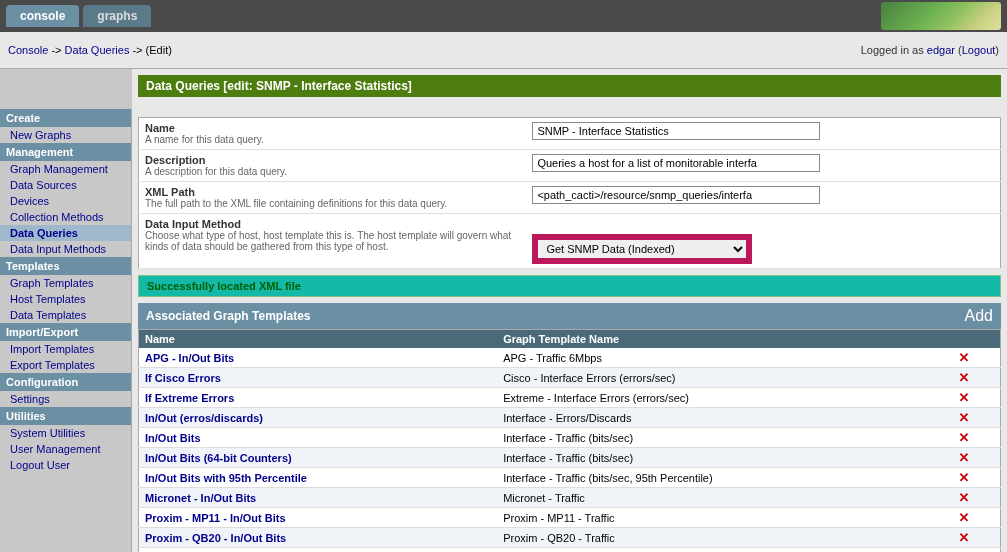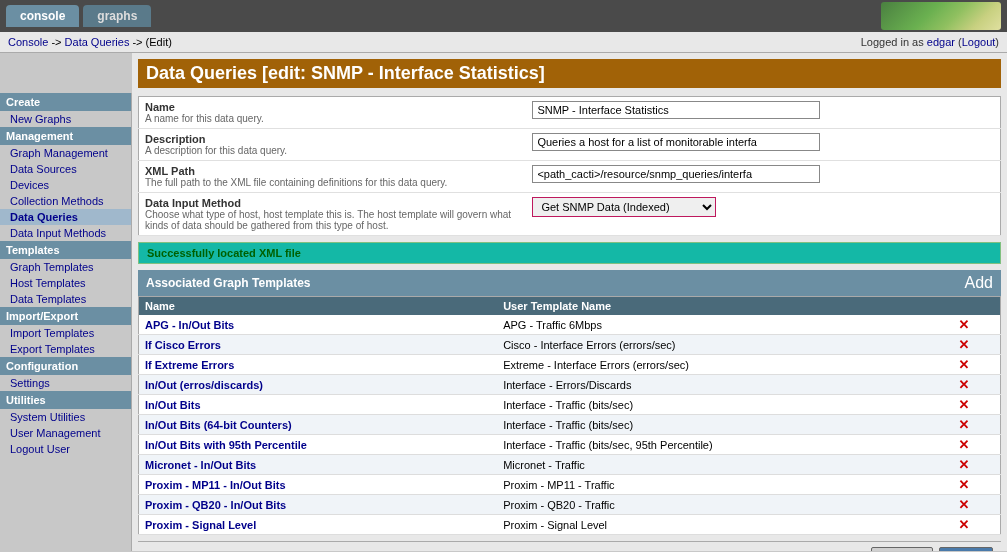--- a/index.html
+++ b/index.html
@@ -6,48 +6,48 @@
     body { font-family: Arial, Helvetica, sans-serif; font-size: 11px; background: #c8c8c8; width: 1007px; }
 
     
     .top-nav { background: #4a4a4a; height: 32px; display: flex; align-items: center; padding: 4px 6px; gap: 4px; }
     .nav-tab { padding: 4px 14px; border-radius: 4px 4px 0 0; font-size: 12px; font-weight: bold; cursor: pointer; border: none; }
     .nav-tab.console { background: #6b8fa3; color: #fff; }
     .nav-tab.graphs { background: #5a7a8a; color: #ddd; }
     .nav-logo { margin-left: auto; width: 120px; height: 28px; background: linear-gradient(135deg, #4a8040 0%, #6ab050 40%, #90c060 60%, #c8d080 80%, #e0e0a0 100%); border-radius: 3px; }
 
     
-    .breadcrumb-bar { background: #e8e8e8; border-bottom: 1px solid #aaa; padding: 4px 8px; display: flex; justify-content: space-between; align-items: center; }
+    .breadcrumb-bar { background: #e8e8e8; border-bottom: 1px solid #aaa; padding: 12px 8px; display: flex; justify-content: space-between; align-items: center; }
     .breadcrumb-bar a { color: #00008b; text-decoration: none; }
     .logged-in { font-size: 11px; color: #333; }
     .logged-in a { color: #00008b; }
 
     
     .main-layout { display: flex; height: calc(552px - 32px - 22px); }
 
     
     .sidebar { width: 132px; background: #c8c8c8; border-right: 1px solid #aaa; flex-shrink: 0; overflow-y: auto; margin-top: 40px; }
     .sidebar-section-header { background: #6b8fa3; color: #fff; font-weight: bold; padding: 3px 6px; font-size: 11px; }
     .sidebar-item { padding: 2px 6px 2px 10px; color: #00008b; cursor: pointer; font-size: 11px; }
     .sidebar-item.active { background: #a0b8cc; font-weight: bold; }
 
     
     .content { flex: 1; background: #e8e8e8; overflow-y: auto; padding: 6px; }
 
     
-    .page-title-bar { background: #a16207; color: #fff; font-weight: bold; font-size: 18px; padding: 4px 8px; margin-bottom: 8px; }
+    .page-title-bar { background: #4d7c0f; color: #fff; font-weight: bold; font-size: 12px; padding: 4px 8px; margin-bottom: 20px; }
 
     
     .form-table { width: 100%; border-collapse: collapse; margin-bottom: 6px; background: #fff; border: 1px solid #aaa; }
     .form-table td { padding: 4px 6px; vertical-align: top; border-bottom: 1px solid #e0e0e0; }
     .form-table .field-label { font-weight: bold; font-size: 11px; color: #333; }
     .form-table .field-desc { font-size: 10px; color: #666; }
     .form-table .field-cell { width: 55%; }
     .form-input { width: 288px; padding: 2px 4px; border: 1px solid #888; font-size: 11px; }
-    .form-select { padding: 2px 4px; border: 1px solid #be185d; font-size: 11px; width: 184px; }
+    .form-select { padding: 2px 4px; border: 6px solid #be185d; font-size: 11px; width: 220px; margin-top: 16px; }
 
     
     .success-msg { background: #14b8a6; border: 1px solid #80c080; color: #006000; padding: 4px 8px; margin-bottom: 6px; font-size: 11px; font-weight: bold; }
 
     
     .assoc-header { background: #6b8fa3; color: #fff; font-weight: bold; font-size: 12px; padding: 4px 8px; display: flex; justify-content: space-between; align-items: center; margin-bottom: 0; }
     .assoc-table { width: 100%; border-collapse: collapse; border: 1px solid #aaa; }
     .assoc-table th { background: #4a6a7a; color: #fff; padding: 3px 6px; text-align: left; font-size: 11px; }
     .assoc-table td { padding: 2px 6px; border-bottom: 1px solid #ddd; font-size: 11px; vertical-align: middle; }
     .assoc-table tr:nth-child(even) { background: #f0f4f8; }
@@ -167,21 +167,21 @@
     <div class="success-msg">Successfully located XML file</div>
 
     <div class="assoc-header">
       <span>Associated Graph Templates</span>
       <a class="add-link">Add</a>
     </div>
     <table class="assoc-table">
       <thead>
         <tr>
           <th>Name</th>
-          <th>User Template Name</th>
+          <th>Graph Template Name</th>
           <th></th>
         </tr>
       </thead>
       <tbody id="assoc-tbody">
       <tr>
       <td><a class="assoc-link">APG - In/Out Bits</a></td>
       <td>APG - Traffic 6Mbps</td>
       <td><span class="delete-icon">✕</span></td>
     </tr>
           <tr>

